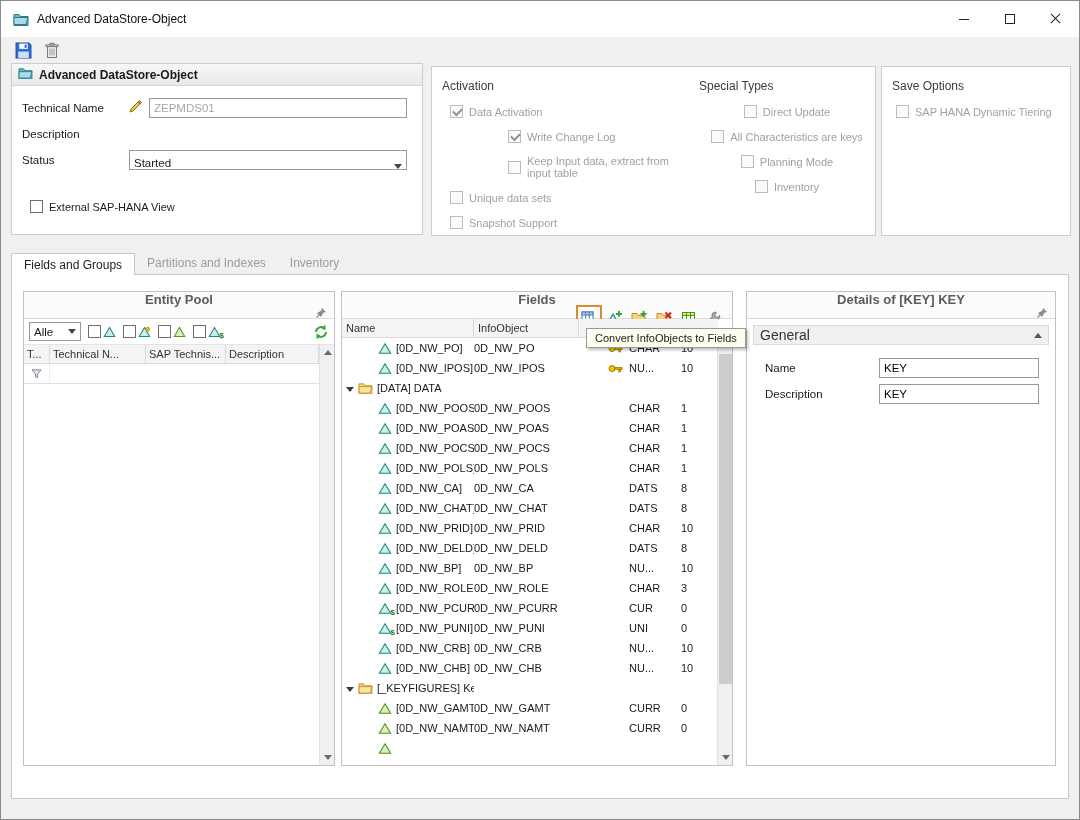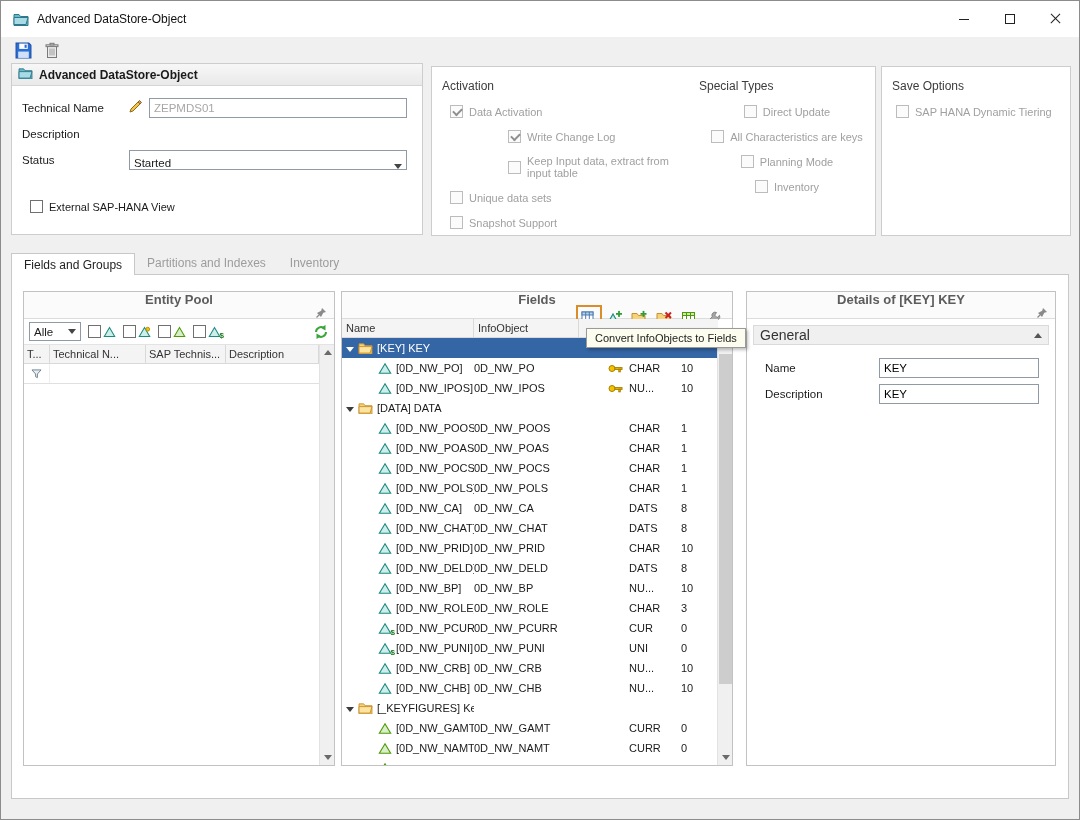--- a/index.html
+++ b/index.html
@@ -410,39 +410,20 @@
           </span>
         </div>
       </div>
       <div class="f-head">
         <span class="hc fc1">Name</span>
         <span class="hc fc2">InfoObject</span>
         <span class="hc fc3"></span>
       </div>
       <div class="tree">
 
-          <div class="trow group selected">
-            <span class="c-name">
-              <span class="expander"></span>
-              <span class="fold">
-                <svg width="15" height="12" viewBox="0 0 16 13">
-                  <path d="M1 2 h5 l1.5 2 H15 v9 H1 z" fill="#f6d27a" stroke="#c98f2d"></path>
-                  <path d="M1 5 h14 l-2 7 H1 z" fill="#fbe4a0" stroke="#c98f2d"></path>
-                </svg>
-              </span>
-
-              <span class="nm">[KEY] KEY</span>
-            </span>
-            <span class="c-io"></span>
-            <span class="c-key">
-              
-            </span>
-            <span class="c-type"></span>
-            <span class="c-len"></span>
-          </div>
 
           <div class="trow item key">
             <span class="c-name">
 
               <span class="obj">
                 <svg width="14" height="13" viewBox="0 0 16 15">
                   <polygon class="objpoly" points="8,2 14.5,13 1.5,13" fill="#cdeeea" stroke="#1d8a80" stroke-width="1.3"></polygon>
                 </svg>
 
               </span>

